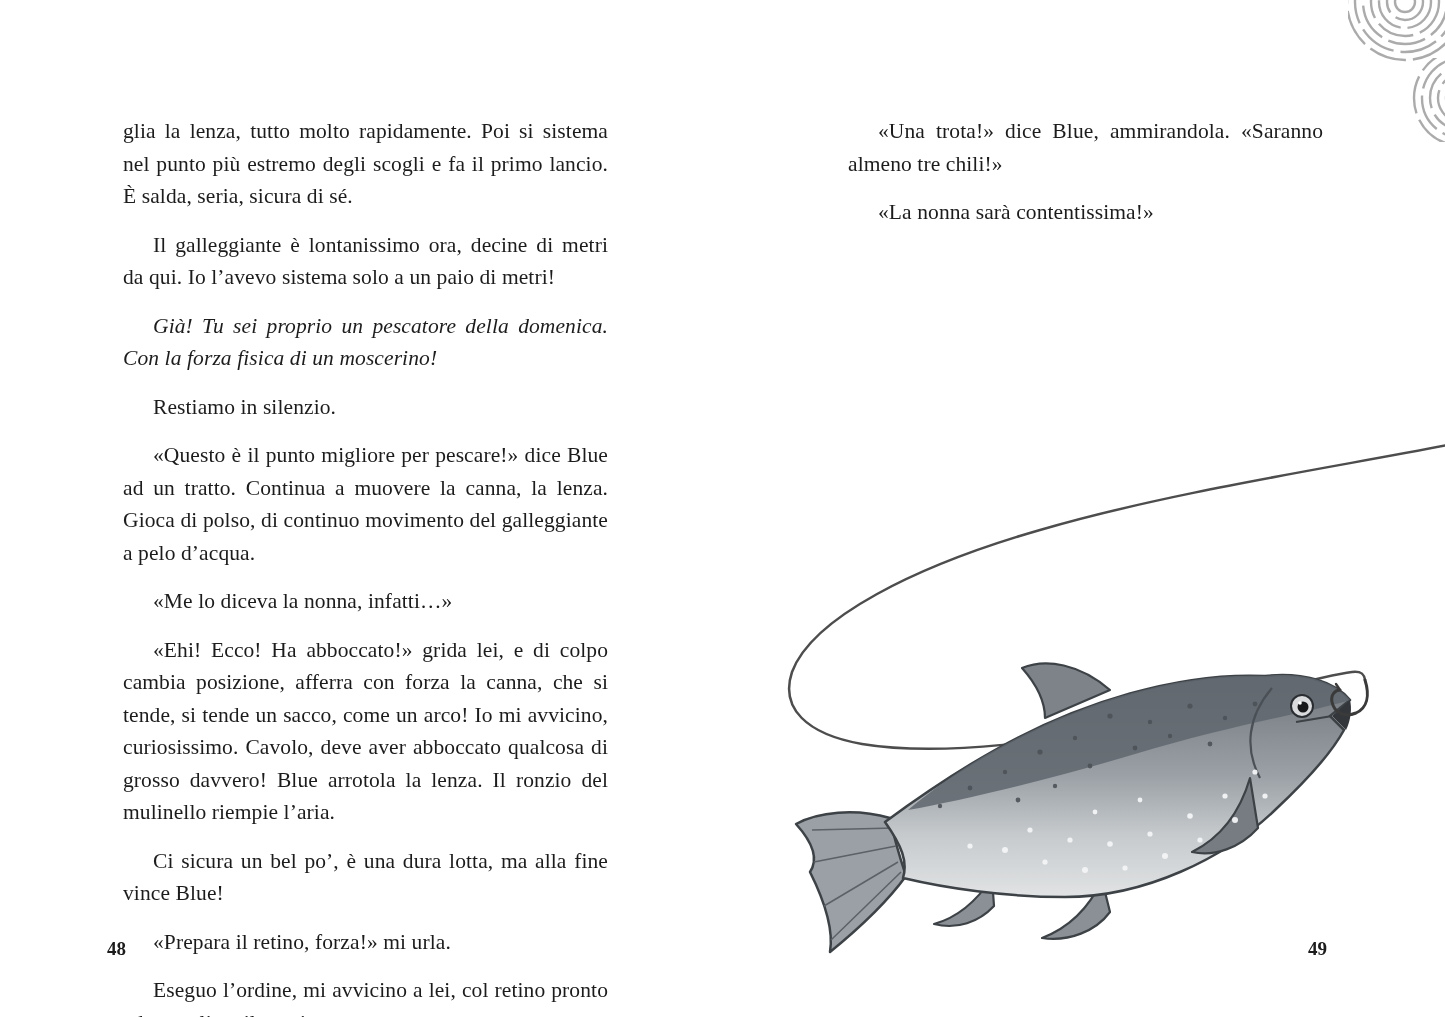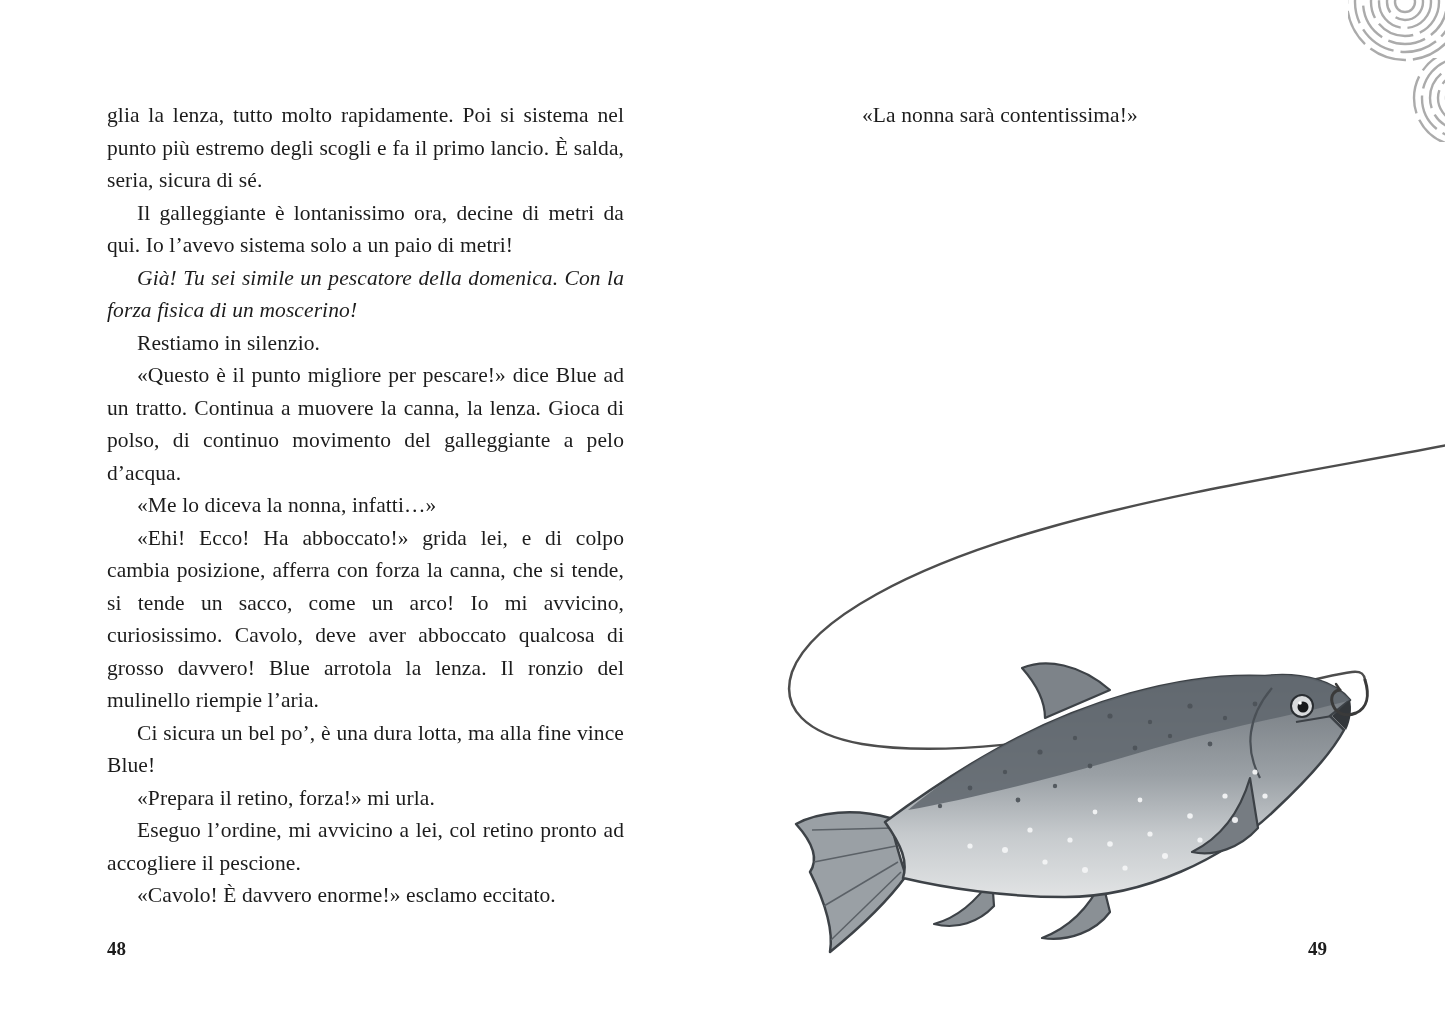--- a/index.html
+++ b/index.html
@@ -29,21 +29,21 @@
   }
   .text-col {
     position: absolute;
     text-align: justify;
     font-size: 21.5px;
     line-height: 32.5px;
     letter-spacing: 0.1px;
   }
   .left-col  { left: 107px; top: 99px; width: 517px; }
   .right-col { left: 832px; top: 99px; width: 507px; }
-  .para { margin: 0; }
+  .para { margin: 16px; }
   .para.indent { text-indent: 30px; }
   .para.italic { font-style: italic; }
   .page-num {
     position: absolute;
     top: 938px;
     font-weight: bold;
     font-size: 19px;
     font-family: "Liberation Serif", serif;
   }
   .page-num.left-num  { left: 107px; }
@@ -196,33 +196,34 @@
     <path d="M 1365 680 C 1370 696, 1367 708, 1356 713
              C 1344 718, 1334 712, 1332 702
              C 1330.5 695, 1335 690, 1340 690" fill="none" stroke="#3a3a3a" stroke-width="3" stroke-linecap="round"></path>
     <path d="M 1340 690 L 1336 684" stroke="#3a3a3a" stroke-width="2.4" stroke-linecap="round"></path>
   </svg>
 
   <div class="page">
     <div class="text-col left-col">
         <p class="para">glia la lenza, tutto molto rapidamente. Poi si sistema nel punto più estremo degli scogli e fa il primo lancio. È salda, seria, sicura di sé.</p>
         <p class="para indent">Il galleggiante è lontanissimo ora, decine di metri da qui. Io l’avevo sistema solo a un paio di metri!</p>
-        <p class="para indent italic">Già! Tu sei simile un pescatore della domenica. Con la forza fisica di un moscerino!</p>
+        <p class="para indent italic">Già! Tu sei proprio un pescatore della domenica. Con la forza fisica di un moscerino!</p>
         <p class="para indent">Restiamo in silenzio.</p>
         <p class="para indent">«Questo è il punto migliore per pescare!» dice Blue ad un tratto. Continua a muovere la canna, la lenza. Gioca di polso, di continuo movimento del galleggiante a pelo d’acqua.</p>
         <p class="para indent">«Me lo diceva la nonna, infatti…»</p>
         <p class="para indent">«Ehi! Ecco! Ha abboccato!» grida lei, e di colpo cambia posizione, afferra con forza la canna, che si tende, si tende un sacco, come un arco! Io mi avvicino, curiosissimo. Cavolo, deve aver abboccato qualcosa di grosso davvero! Blue arrotola la lenza. Il ronzio del mulinello riempie l’aria.</p>
         <p class="para indent">Ci sicura un bel po’, è una dura lotta, ma alla fine vince Blue!</p>
         <p class="para indent">«Prepara il retino, forza!» mi urla.</p>
         <p class="para indent">Eseguo l’ordine, mi avvicino a lei, col retino pronto ad accogliere il pescione.</p>
         <p class="para indent">«Cavolo! È davvero enorme!» esclamo eccitato.</p>
       </div>
     <div class="page-num left-num">48</div>
   </div>
 
   <div class="page">
     <div class="text-col right-col">
+        <p class="para indent">«Una trota!» dice Blue, ammirandola. «Saranno almeno tre chili!»</p>
         <p class="para indent">«La nonna sarà contentissima!»</p>
       </div>
     <div class="page-num right-num">49</div>
   </div>
 
 </div>
 
 </body></html>

